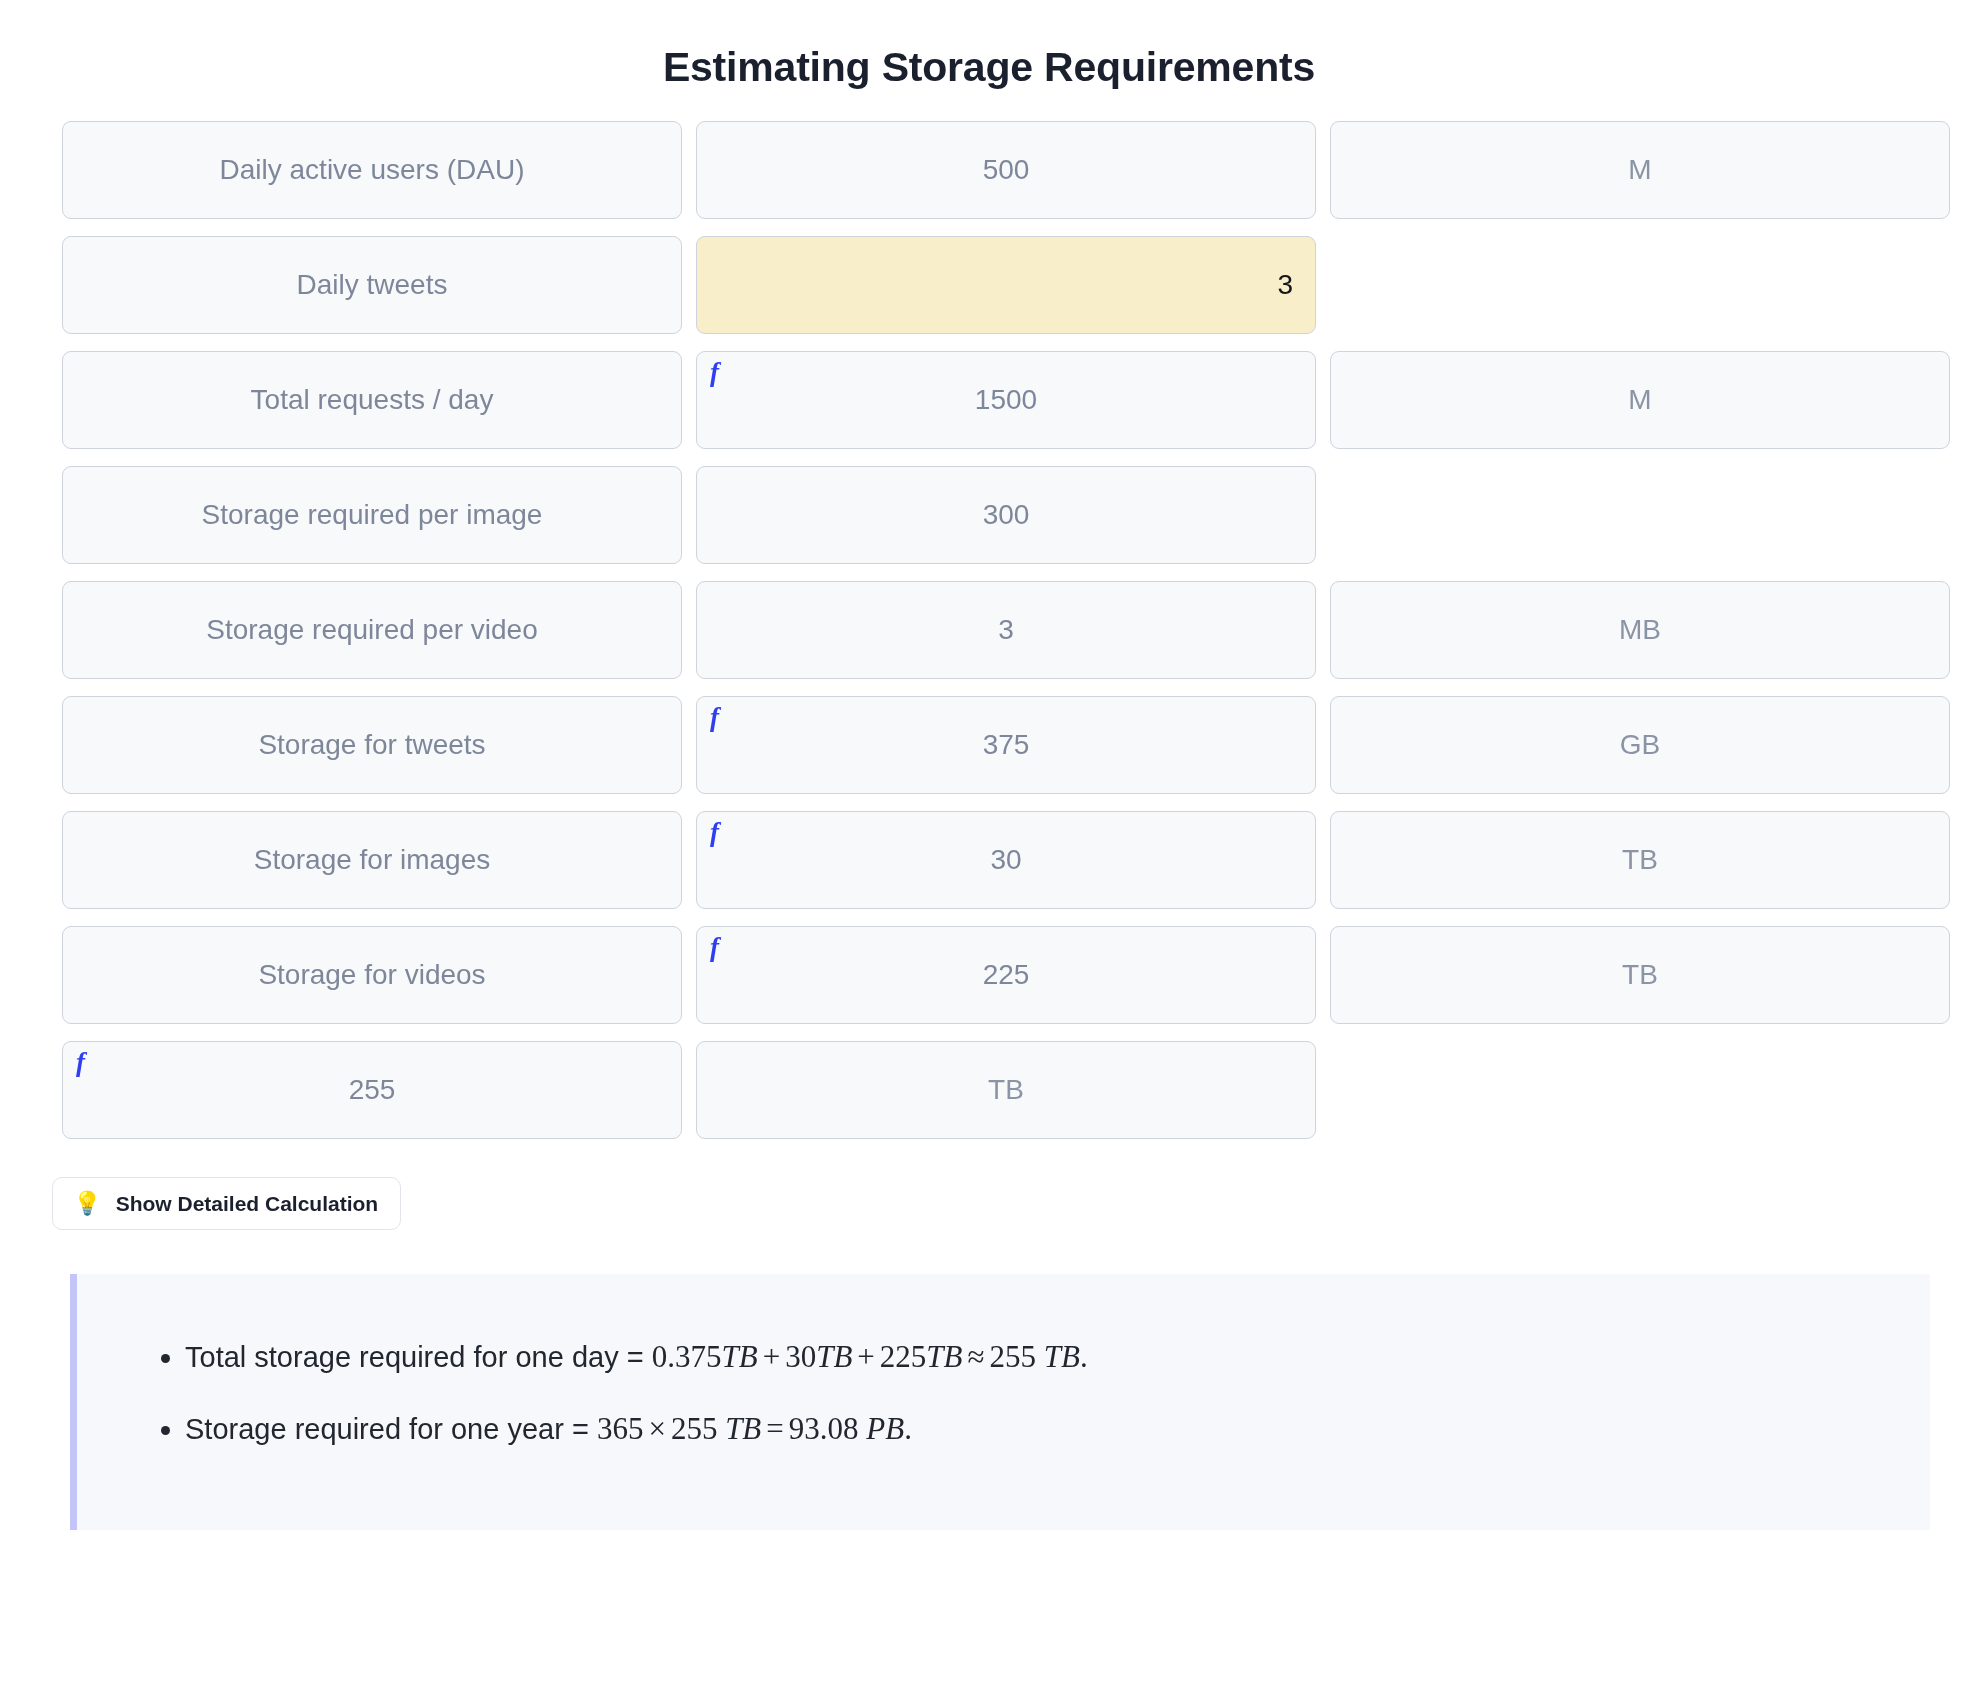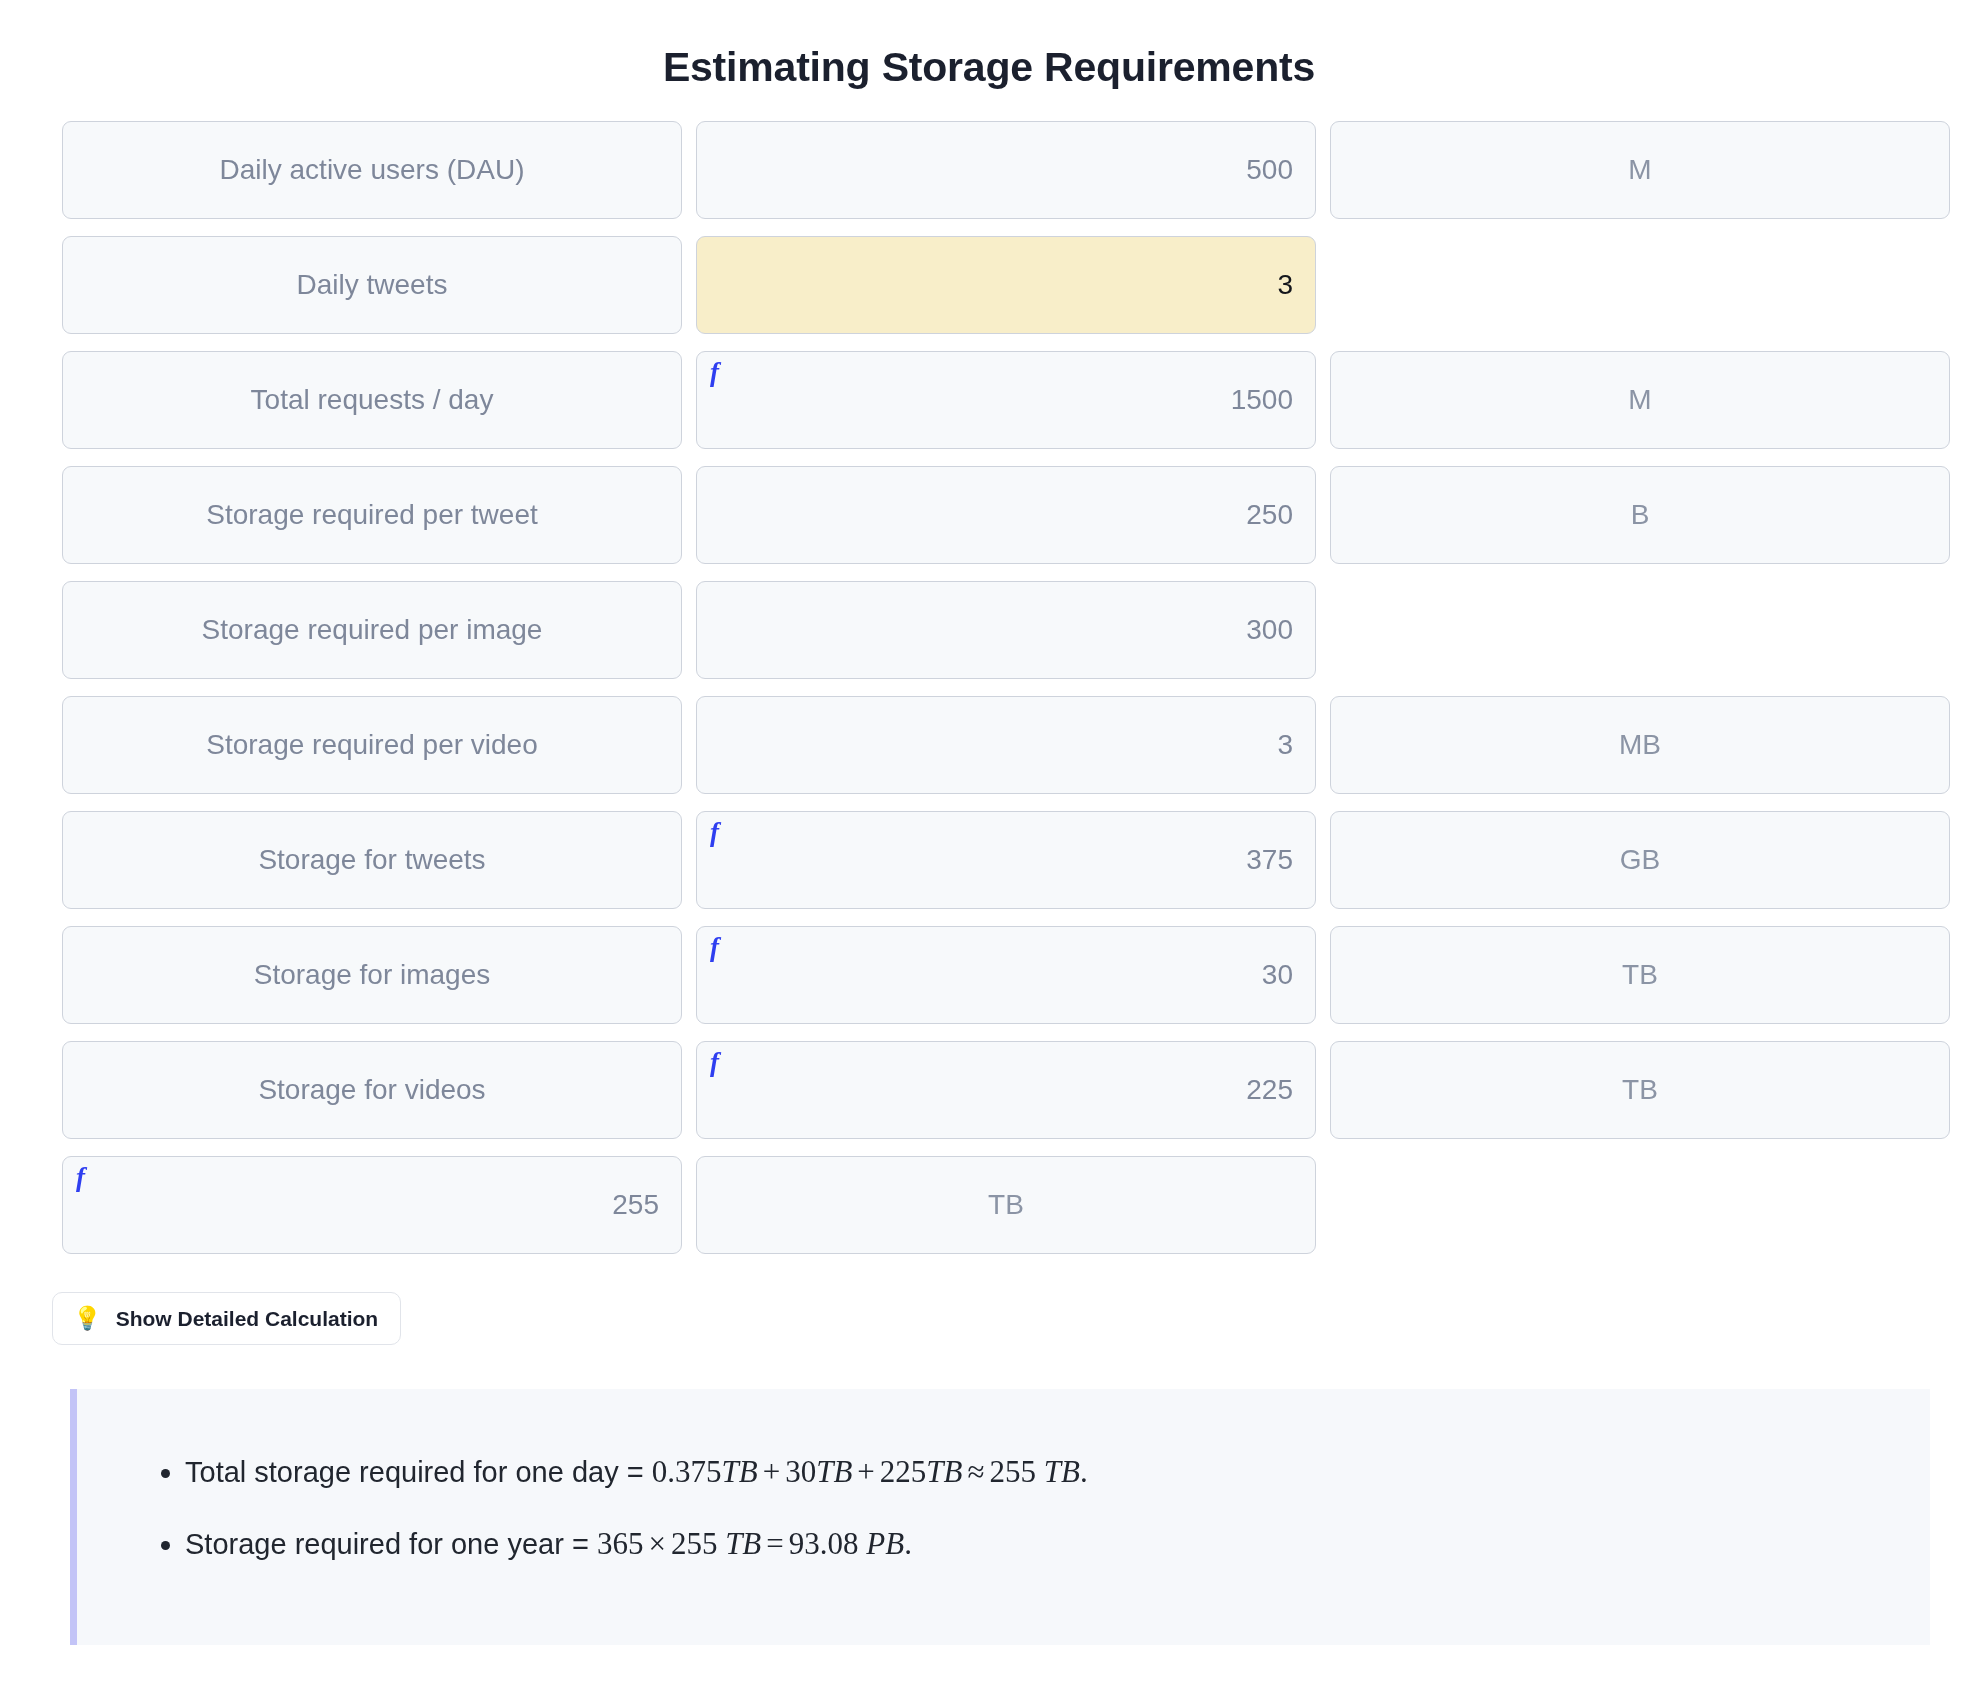--- a/index.html
+++ b/index.html
@@ -66,21 +66,20 @@
     font-weight: 400;
     padding: 0 22px;
   }
 
   .cell.label-cell {
     color: #7e879a;
   }
 
   .cell.value-cell {
     color: #7e879a;
-    justify-content: flex-end;
   }
 
   .cell.unit-cell {
     color: #8b94a5;
   }
 
   
   .cell.input-cell {
     background: #f8eec9;
     border-color: #ced3dc;
@@ -193,27 +192,20 @@
       </div>
       <div class="calc-row">
         <div class="cell label-cell">Total requests / day</div>
         <div class="cell value-cell">
           <span class="formula-flag">f</span>
           <span>1500</span>
         </div>
         <div class="cell unit-cell">M</div>
       </div>
       <div class="calc-row">
-        <div class="cell label-cell">Storage required per tweet</div>
-        <div class="cell value-cell">
-          <span>250</span>
-        </div>
-        <div class="cell unit-cell">B</div>
-      </div>
-      <div class="calc-row">
         <div class="cell label-cell">Storage required per image</div>
         <div class="cell value-cell">
           <span>300</span>
         </div>
       </div>
       <div class="calc-row">
         <div class="cell label-cell">Storage required per video</div>
         <div class="cell value-cell">
           <span>3</span>
         </div>

